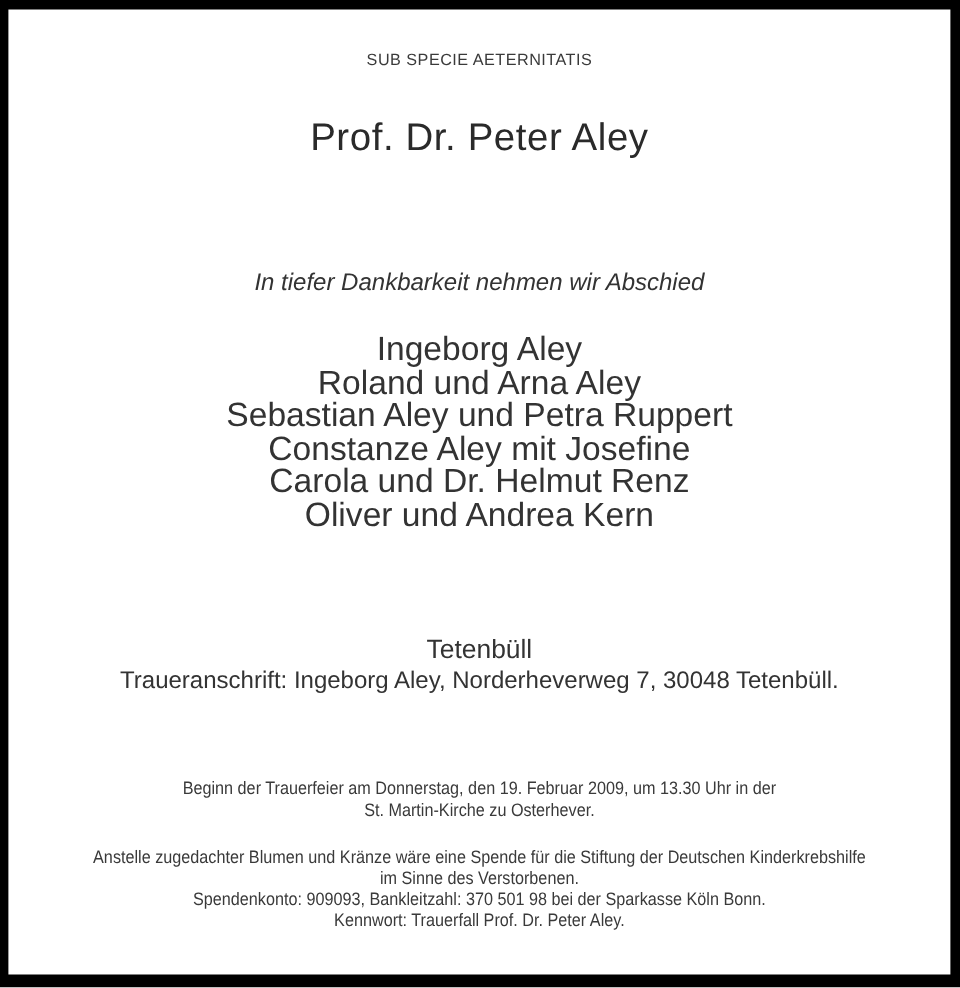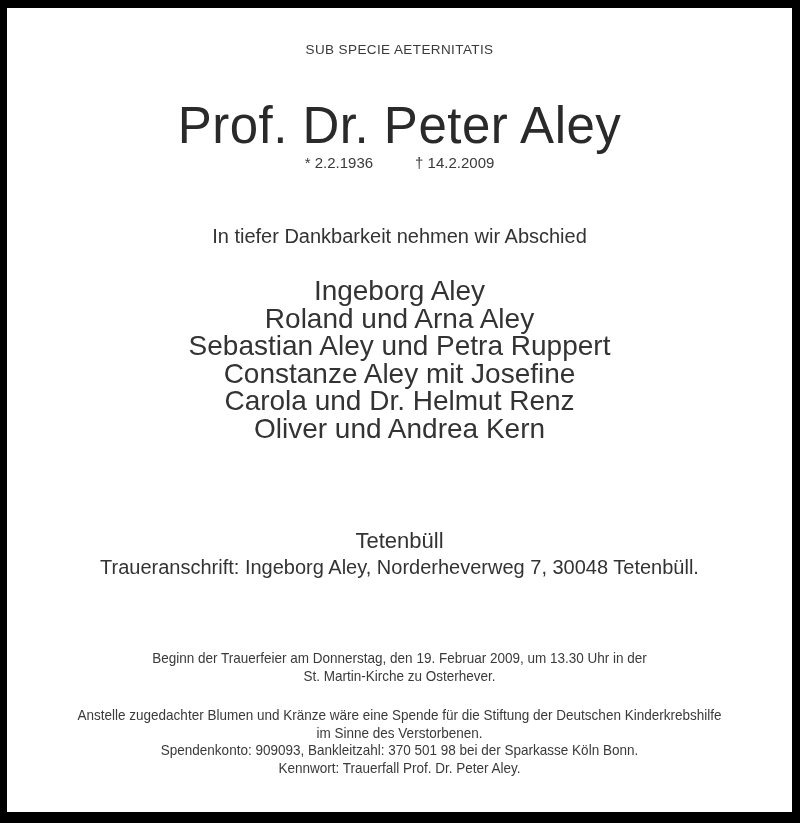--- a/index.html
+++ b/index.html
@@ -32,39 +32,40 @@
 
   .motto {
     top: 34px;
     font-size: 13.5px;
     letter-spacing: 0.4px;
     color: #3a3a3a;
   }
 
   .deceased-name {
     top: 88px;
-    font-size: 51px;
+    font-size: 32px;
     font-weight: 400;
     letter-spacing: 0.5px;
     color: var(--color-name, #2a2a2a);
   }
 
   .dates {
     top: 146px;
     display: flex;
     justify-content: center;
     gap: 42px;
     font-size: 15px;
     color: #3a3a3a;
   }
 
   .intro {
     top: 215px;
     font-size: 20px;
     line-height: 27px;
+    font-style: italic;
   }
 
   .mourners {
     top: 269px;
     font-size: 28px;
     line-height: 27.5px;
   }
 
   .location {
     top: 519px;
@@ -99,24 +100,20 @@
 </style>
 </head>
 <body>
 
 <div class="page">
 
   <div class="block motto">SUB SPECIE AETERNITATIS</div>
 
   <div class="block deceased-name">Prof. Dr. Peter Aley</div>
 
-  <div class="block dates">
-    <span>* 2.2.1936</span>
-    <span>† 14.2.2009</span>
-  </div>
 
   <div class="block intro">In tiefer Dankbarkeit nehmen wir Abschied</div>
 
   <div class="block mourners">
     <div>Ingeborg Aley</div>
     <div>Roland und Arna Aley</div>
     <div>Sebastian Aley und Petra Ruppert</div>
     <div>Constanze Aley mit Josefine</div>
     <div>Carola und Dr. Helmut Renz</div>
     <div>Oliver und Andrea Kern</div>

